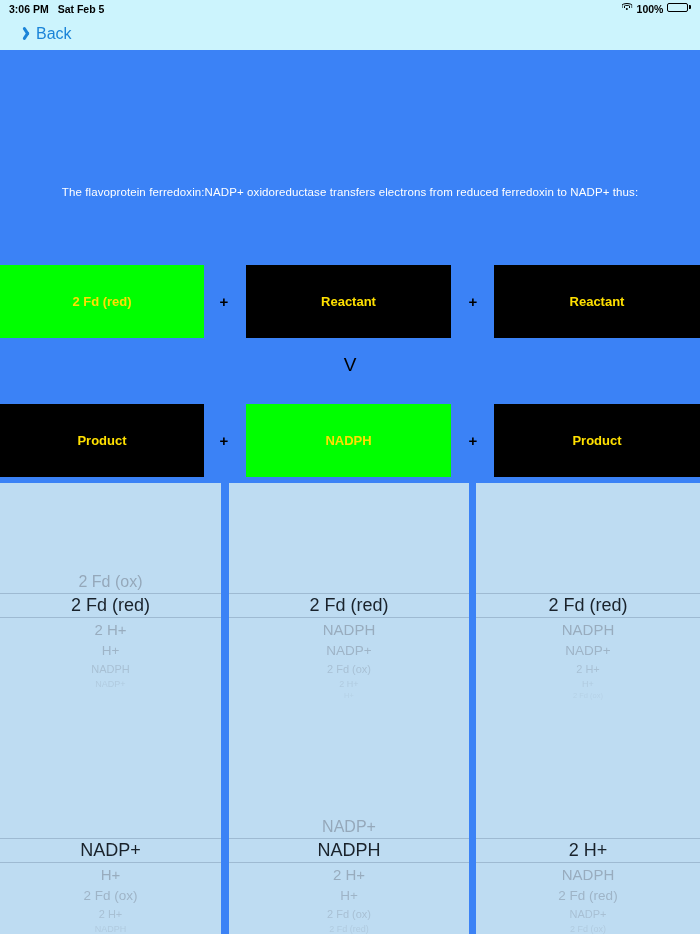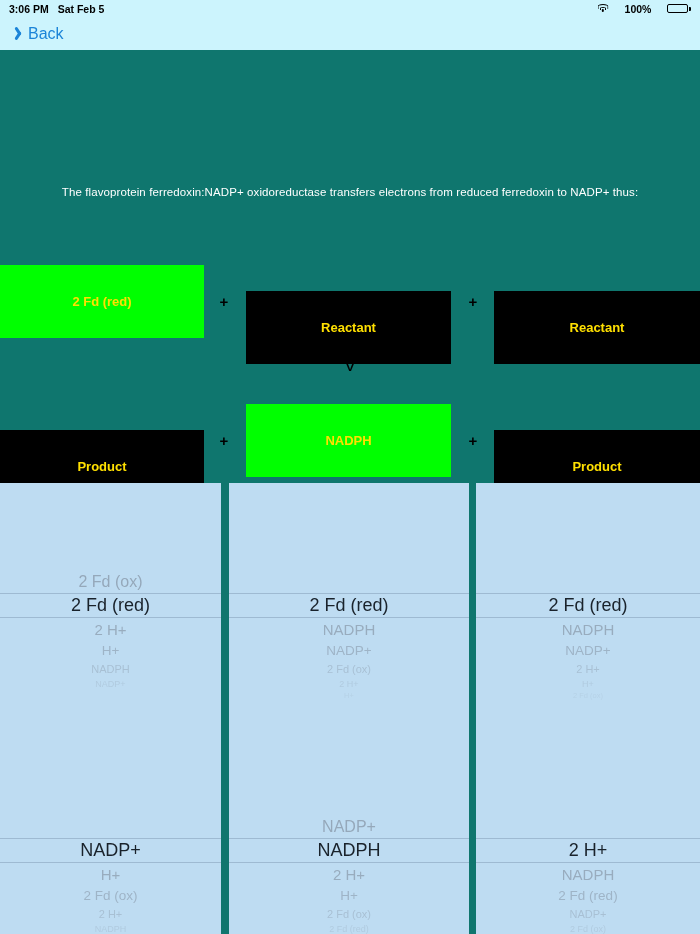--- a/index.html
+++ b/index.html
@@ -15,21 +15,21 @@
     height:17px;
     background:#CCF4FD;
     display:flex;
     align-items:center;
     padding:0 9px;
     font-size:10.5px;
     font-weight:bold;
     color:#000;
   }
   #status-left { display:flex; align-items:center; gap:9px; }
-  #status-right { margin-left:auto; display:flex; align-items:center; gap:16px; }
+  #status-right { margin-left:auto; display:flex; align-items:flex-start; gap:4px; }
   .wifi-icon { display:inline-block; width:12px; height:9px; position:relative; }
   .wifi-icon i {
     position:absolute; left:50%; transform:translateX(-50%);
     border:1.4px solid #000; border-bottom:none; border-radius:50% 50% 0 0;
   }
   .wifi-icon i:nth-child(1){ width:11px; height:5px; top:0; }
   .wifi-icon i:nth-child(2){ width:6px;  height:3px; top:2.6px; }
   .wifi-icon i:nth-child(3){ width:2.4px;height:2.4px;top:5.4px; border-radius:50%; background:#000; border:none;}
   .batt { display:inline-flex; align-items:center; }
   .batt-body {
@@ -38,55 +38,55 @@
   }
   .batt-fill { width:100%; height:100%; background:#000; border-radius:1px; }
   .batt-cap { width:1.6px; height:4px; background:#000; border-radius:0 1px 1px 0; margin-left:1px; }
 
   
   #nav-bar {
     height:33px;
     background:#CCF4FD;
     display:flex;
     align-items:center;
-    padding-left:16px;
+    padding-left:24px;
   }
   #back-button {
     display:flex; align-items:center; gap:3px;
     color:#1B84D8; font-size:16px; cursor:pointer;
   }
   .chev-left {
     width:9px; height:15px; position:relative; flex:none;
   }
   .chev-left::before, .chev-left::after {
     content:""; position:absolute; left:3px; width:2.6px; height:9px;
     background:#1B84D8; border-radius:2px;
   }
   .chev-left::before { top:0.4px;  transform:rotate(-33deg); transform-origin:bottom center; }
   .chev-left::after  { top:6.2px;  transform:rotate(33deg);  transform-origin:top center; }
 
   
-  #body-area { background:#0f766e; height:884px; position:relative; }
+  #body-area { background:#3b82f6; height:884px; position:relative; }
 
   #prompt {
     position:absolute; top:136px; left:0; right:0;
     text-align:center; color:#FFFFFF;
     font-size:11.5px; letter-spacing:0.1px;
   }
 
   .eq-row { position:absolute; left:0; width:700px; height:73px; }
   #eq-row-reactants { top:215px; }
   #eq-row-products  { top:354px;padding-left:38px; }
 
   .tile {
     position:absolute; top:0; height:73px;
     display:flex; align-items:center; justify-content:center;
     font-size:13px; font-weight:bold; cursor:pointer;
   }
-  .tile.black { background:#000000; color:#FFE000;margin-top:26px; }
+  .tile.black { background:#000000; color:#FFE000; }
   .tile.green { background:#00FF00; color:#FFE000; }
 
   .slot-a { left:0px;   width:204px; }
   .slot-b { left:246px; width:205px; }
   .slot-c { left:494px; width:206px; }
 
   .plus {
     position:absolute; top:0; height:73px; width:20px;
     display:flex; align-items:center; justify-content:center;
     color:#000; font-size:15px; font-weight:bold;

